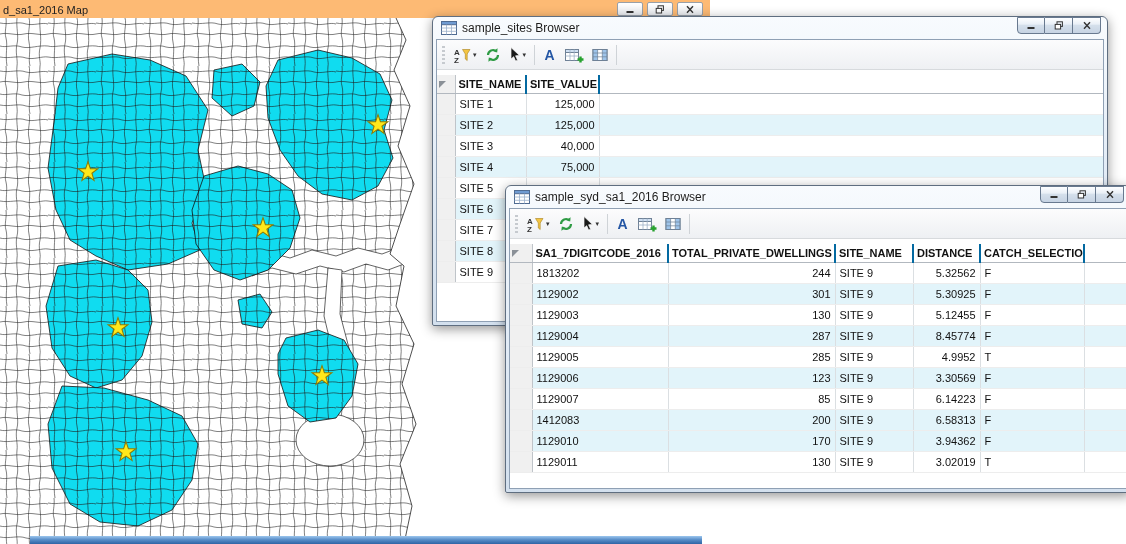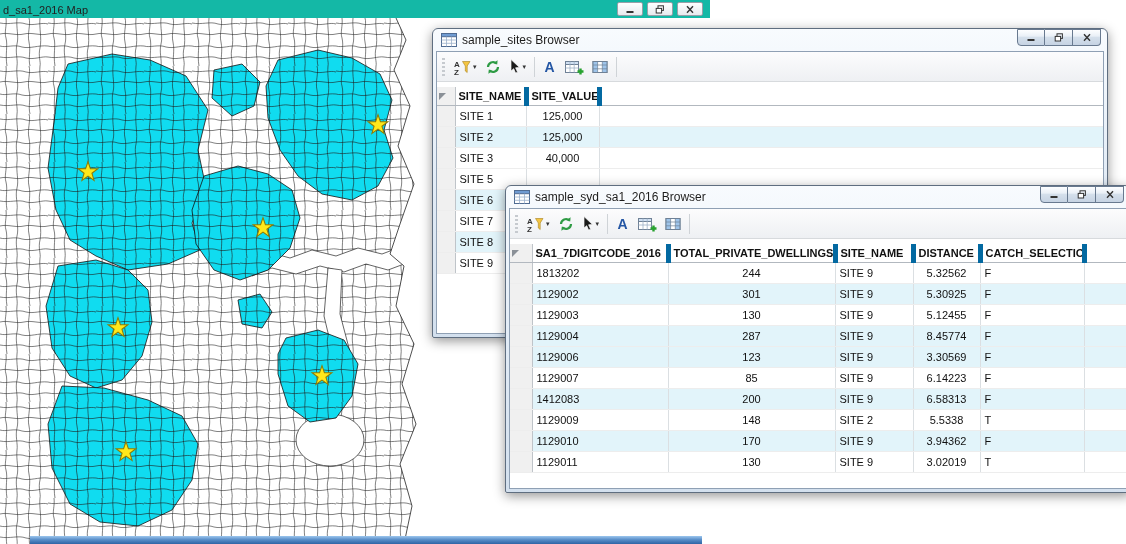--- a/index.html
+++ b/index.html
@@ -2,30 +2,30 @@
 <html><head>
 <meta charset="utf-8">
 <style>
 *{margin:0;padding:0;box-sizing:border-box}
 html,body{width:1126px;height:544px}
 body{position:relative;overflow:hidden;background:#fff;font-family:"Liberation Sans",sans-serif;color:#111}
 button{font-family:inherit;cursor:default}
 
 
 #map-window{position:absolute;left:0;top:0;width:710px;height:544px;z-index:1}
-.mdi-strip{height:18px;background:#14b8a6;position:relative}
+.mdi-strip{height:18px;background:#fdba74;position:relative}
 .mdi-title{font-size:11px;color:#222;line-height:18px;padding-left:3px;display:inline-block}
 .mdi-btns{position:absolute;left:617px;top:2px;display:flex;gap:4px}
 .mdi-btn{width:26px;height:14px;border:1px solid #98a0a9;border-radius:2px;background:linear-gradient(#ffffff,#e7eaee);display:flex;align-items:center;justify-content:center;padding:0}
 .map-canvas{position:absolute;left:0;top:18px;width:710px;height:526px}
 .star{fill:#ffe81a;stroke:#8d7b06;stroke-width:.9}
 
 
 .window{position:absolute;border:1px solid #5f6e80;border-radius:6px 6px 2px 2px;background:linear-gradient(180deg,#f8fbfe 0%,#e4edf7 45%,#d3e0ee 100%);box-shadow:0 3px 12px rgba(0,0,0,.42);padding:0 3px 3px}
-.sites-win{left:432px;top:28px;width:676px;height:310px;z-index:5}
+.sites-win{left:432px;top:16px;width:676px;height:310px;z-index:5}
 .syd-win{left:505px;top:185px;width:626px;height:308px;z-index:10}
 .titlebar{height:22px;display:flex;align-items:center;padding:0 0 0 5px}
 .win-icon{display:flex;margin-right:5px}
 .win-title{font-size:12px;color:#1c1c1c;white-space:nowrap;text-shadow:0 0 2px #fff}
 .caption-btns{margin-left:auto;display:flex;align-self:flex-start;margin-top:0;margin-right:3px}
 .cap-btn{width:28px;height:17px;border:1px solid #68798f;background:linear-gradient(#fdfeff,#eaf0f7 40%,#d4dfeb 50%,#c6d3e3);display:flex;align-items:center;justify-content:center;padding:0}
 .cap-btn + .cap-btn{border-left:none}
 .cap-btn:first-child{border-radius:0 0 0 4px}
 .cap-btn:last-child{border-radius:0 0 4px 0}
 .win-body{background:#fff;border:1px solid #8fa0b4;height:calc(100% - 22px);overflow:hidden}
@@ -33,27 +33,27 @@
 
 .toolbar{height:30px;background:linear-gradient(#fcfcfd,#eef0f3);border-bottom:1px solid #d7dadd;display:flex;align-items:center;padding:0 3px}
 .grip{width:3px;height:18px;margin:0 5px 0 2px;background:repeating-linear-gradient(180deg,#c6cacf 0 2px,transparent 2px 4px)}
 .tbtn{height:24px;display:flex;align-items:center;justify-content:center;padding:0 3px;border:1px solid transparent;border-radius:2px;background:none}
 .tdrop{font-size:7px;color:#333;margin-left:2px;line-height:1}
 .tsep{width:1px;height:20px;background:#cfd3d7;margin:0 4px}
 
 
 .table-wrap{padding-top:5px}
 table.grid{border-collapse:collapse;table-layout:fixed;width:100%;font-size:11px}
-.grid th{font-weight:bold;text-align:left;padding:1px 3px;height:18px;background:#fff;border-right:5px solid #0369a1;border-bottom:1px solid #b2b8bf;white-space:nowrap;overflow:hidden}
+.grid th{font-weight:bold;text-align:left;padding:1px 3px;height:18px;background:#fff;border-right:2px solid #0369a1;border-bottom:1px solid #b2b8bf;white-space:nowrap;overflow:hidden}
 .grid td{height:21px;padding:0 4px;border-right:1px solid #dbdfe2;border-bottom:1px solid #ededed;white-space:nowrap;overflow:hidden;background:#fff}
 .grid tr.alt td{background:#e2f4fa}
 .grid th.fill,.grid td.fill{border-right:none}
 .grid th.sel,.grid td.sel{padding:0;background:#f0f0f0;border-right:1px solid #bfc4c9}
 .grid tr.alt td.sel{background:#f0f0f0}
-.num{text-align:center}
+.num{text-align:right}
 .tri{display:block;width:0;height:0;border-top:7px solid #8a9097;border-right:7px solid transparent;margin:2px 0 0 2px}
 
 
 #taskbar-frag{position:absolute;left:30px;top:536px;width:672px;height:8px;z-index:30;background:linear-gradient(180deg,#9cc6ee,#5a8fc9 45%,#2f64a5)}
 </style>
 </head>
 <body>
 
 <div id="map-window">
   <div class="mdi-strip">
@@ -226,20 +226,26 @@
               <td class="">SITE 2</td>
               <td class="num">125,000</td>
               <td class="fill"></td>
             </tr>
             <tr>
               <td class="sel"></td>
               <td class="">SITE 3</td>
               <td class="num">40,000</td>
               <td class="fill"></td>
             </tr>
+            <tr class="alt">
+              <td class="sel"></td>
+              <td class="">SITE 4</td>
+              <td class="num">75,000</td>
+              <td class="fill"></td>
+            </tr>
             <tr>
               <td class="sel"></td>
               <td class="">SITE 5</td>
               <td class="num"></td>
               <td class="fill"></td>
             </tr>
             <tr class="alt">
               <td class="sel"></td>
               <td class="">SITE 6</td>
               <td class="num"></td>
@@ -402,20 +408,29 @@
             </tr>
             <tr class="alt">
               <td class="sel"></td>
               <td class="">1129004</td>
               <td class="num">287</td>
               <td class="">SITE 9</td>
               <td class="num">8.45774</td>
               <td class="">F</td>
               <td class="fill"></td>
             </tr>
+            <tr>
+              <td class="sel"></td>
+              <td class="">1129005</td>
+              <td class="num">285</td>
+              <td class="">SITE 9</td>
+              <td class="num">4.9952</td>
+              <td class="">T</td>
+              <td class="fill"></td>
+            </tr>
             <tr class="alt">
               <td class="sel"></td>
               <td class="">1129006</td>
               <td class="num">123</td>
               <td class="">SITE 9</td>
               <td class="num">3.30569</td>
               <td class="">F</td>
               <td class="fill"></td>
             </tr>
             <tr>
@@ -427,29 +442,20 @@
               <td class="">F</td>
               <td class="fill"></td>
             </tr>
             <tr class="alt">
               <td class="sel"></td>
               <td class="">1412083</td>
               <td class="num">200</td>
               <td class="">SITE 9</td>
               <td class="num">6.58313</td>
               <td class="">F</td>
-              <td class="fill"></td>
-            </tr>
-            <tr>
-              <td class="sel"></td>
-              <td class="">1129009</td>
-              <td class="num">148</td>
-              <td class="">SITE 2</td>
-              <td class="num">5.5338</td>
-              <td class="">T</td>
               <td class="fill"></td>
             </tr>
             <tr class="alt">
               <td class="sel"></td>
               <td class="">1129010</td>
               <td class="num">170</td>
               <td class="">SITE 9</td>
               <td class="num">3.94362</td>
               <td class="">F</td>
               <td class="fill"></td>

